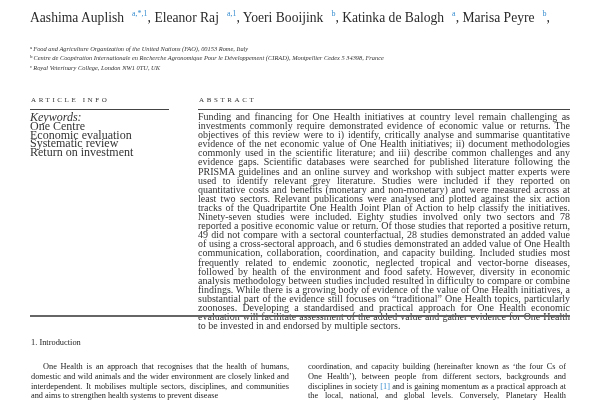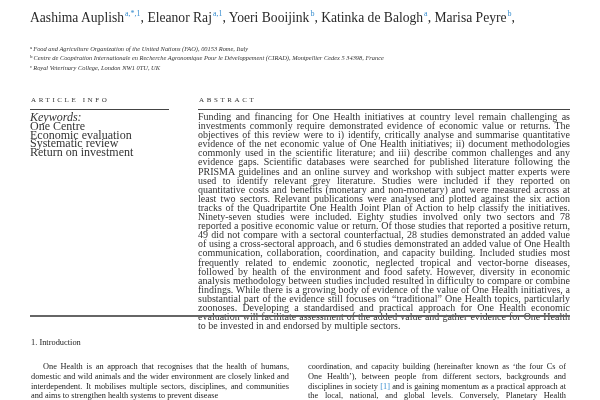--- a/index.html
+++ b/index.html
@@ -6,21 +6,21 @@
   body {
     width: 600px; height: 400px; overflow: hidden; position: relative;
     font-family: "DejaVu Serif", "Liberation Serif", serif;
     color: #222;
   }
   .authors {
     position: absolute; left: 30px; top: 4px; width: 560px;
     font-family: "Liberation Serif", serif;
     font-size: 13.6px; line-height: 20px; color: #2a2a2a;
   }
-  .authors sup { color: #3a8fd0; font-size: 8px; vertical-align: 6px; margin-left: 1px; }
+  .authors sup { color: #3a8fd0; font-size: 8px; vertical-align: 6px; margin-left: 8px; }
   .affils {
     position: absolute; left: 30px; top: 44px; width: 560px;
     font-family: "Liberation Serif", serif; font-style: italic;
     font-size: 6.4px; line-height: 8.4px; color: #333;
   }
   .affils sup { font-style: normal; font-size: 5px; vertical-align: 2px; margin-right: 1px; }
   .sec-head {
     position: absolute; top: 96px;
     font-family: "Liberation Serif", serif;
     font-size: 7px; letter-spacing: 2.6px; color: #333;

